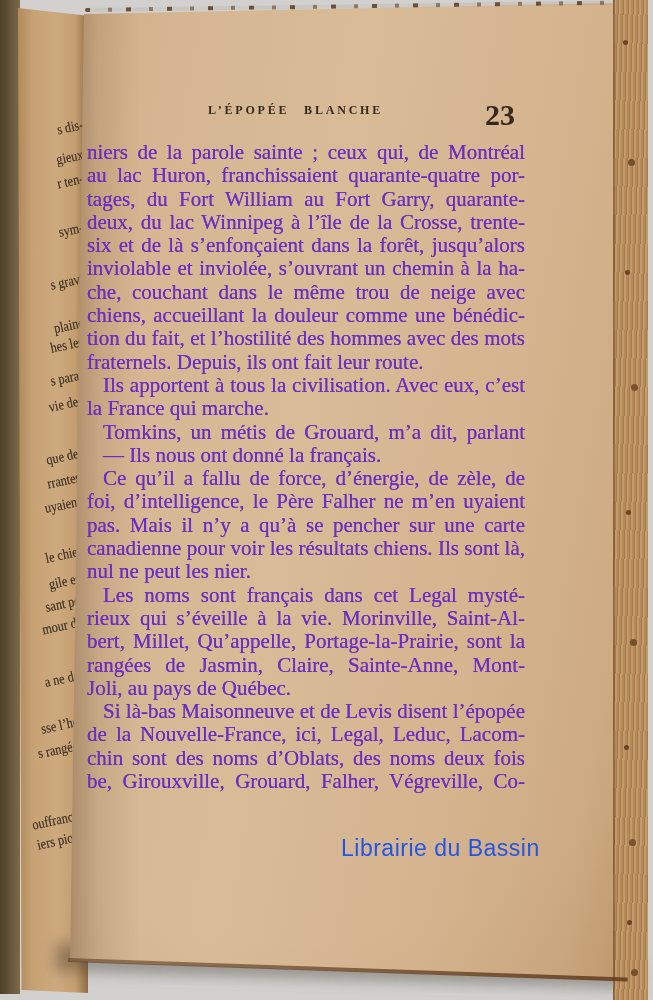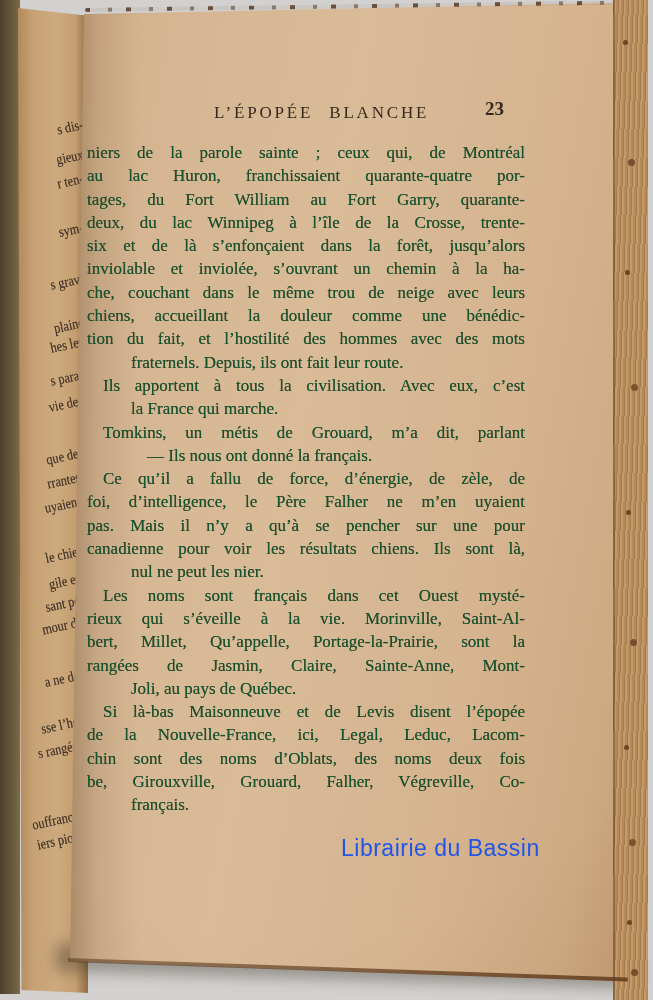--- a/index.html
+++ b/index.html
@@ -55,28 +55,28 @@
 
   
   .top-edge{position:absolute;left:85px;top:8px;width:528px;height:4px;
     transform:rotate(-0.8deg);transform-origin:left center;border-radius:2px;
     background:repeating-linear-gradient(90deg,rgba(80,48,22,.8) 0 5px,rgba(80,48,22,.07) 5px 23px,rgba(80,48,22,.55) 23px 27px,rgba(80,48,22,.04) 27px 41px);}
   .bottom-edge{position:absolute;left:68px;top:958px;width:560px;height:4px;
     transform:rotate(2deg);transform-origin:left center;filter:blur(.4px);
     background:linear-gradient(to right,rgba(80,48,22,.5),rgba(96,58,28,.85));}
 
   
-  .running-title{position:absolute;left:214px;top:103px;font-size:17px;font-weight:normal;
+  .running-title{position:absolute;left:208px;top:103px;font-size:12px;font-weight:bold;
     letter-spacing:2.8px;word-spacing:9px;color:#34291c;}
-  .page-number{position:absolute;left:485px;top:98px;font-size:19px;font-weight:bold;color:#34291c;}
+  .page-number{position:absolute;left:485px;top:98px;font-size:30px;font-weight:bold;color:#34291c;}
 
   .text-block{position:absolute;left:87px;top:141px;width:438px;
-    font-size:17px;line-height:23.3px;color:#14532d;text-shadow:0 0 .4px rgba(48,39,29,.65);}
+    font-size:21px;line-height:23.3px;color:#6d28d9;text-shadow:0 0 .4px rgba(48,39,29,.65);}
   .line{text-align:justify;text-align-last:justify;height:23.3px;overflow:hidden;}
-  .line.last{text-align-last:left;margin-left:44px;}
+  .line.last{text-align-last:left;}
   .line.indent{text-indent:16px;}
 
   .watermark{position:absolute;left:341px;top:835px;
     font-family:"Liberation Sans", sans-serif;font-size:23px;
     color:#2155e8;letter-spacing:.5px;}
 </style>
 </head>
 <body>
 
 <div class="scene">
@@ -132,30 +132,29 @@
       <div class="line">che, couchant dans le même trou de neige avec leurs</div>
       <div class="line">chiens, accueillant la douleur comme une bénédic-</div>
       <div class="line">tion du fait, et l’hostilité des hommes avec des mots</div>
       <div class="line last">fraternels. Depuis, ils ont fait leur route.</div>
       <div class="line indent">Ils apportent à tous la civilisation. Avec eux, c’est</div>
       <div class="line last">la France qui marche.</div>
       <div class="line indent">Tomkins, un métis de Grouard, m’a dit, parlant</div>
       <div class="line indent last">— Ils nous ont donné la français.</div>
       <div class="line indent">Ce qu’il a fallu de force, d’énergie, de zèle, de</div>
       <div class="line">foi, d’intelligence, le Père Falher ne m’en uyaient</div>
-      <div class="line">pas. Mais il n’y a qu’à se pencher sur une pour</div>
+      <div class="line">pas. Mais il n’y a qu’à se pencher sur une carte</div>
       <div class="line">canadienne pour voir les résultats chiens. Ils sont là,</div>
       <div class="line last">nul ne peut les nier.</div>
-      <div class="line indent">Les noms sont français dans cet Ouest mysté-</div>
+      <div class="line indent">Les noms sont français dans cet Legal mysté-</div>
       <div class="line">rieux qui s’éveille à la vie. Morinville, Saint-Al-</div>
       <div class="line">bert, Millet, Qu’appelle, Portage-la-Prairie, sont la</div>
       <div class="line">rangées de Jasmin, Claire, Sainte-Anne, Mont-</div>
       <div class="line last">Joli, au pays de Québec.</div>
       <div class="line indent">Si là-bas Maisonneuve et de Levis disent l’épopée</div>
       <div class="line">de la Nouvelle-France, ici, Legal, Leduc, Lacom-</div>
       <div class="line">chin sont des noms d’Oblats, des noms deux fois</div>
       <div class="line">be, Girouxville, Grouard, Falher, Végreville, Co-</div>
-      <div class="line last">français.</div>
     </div>
 
   <div class="watermark">Librairie du Bassin</div>
 
 </div>
 
 </body></html>

